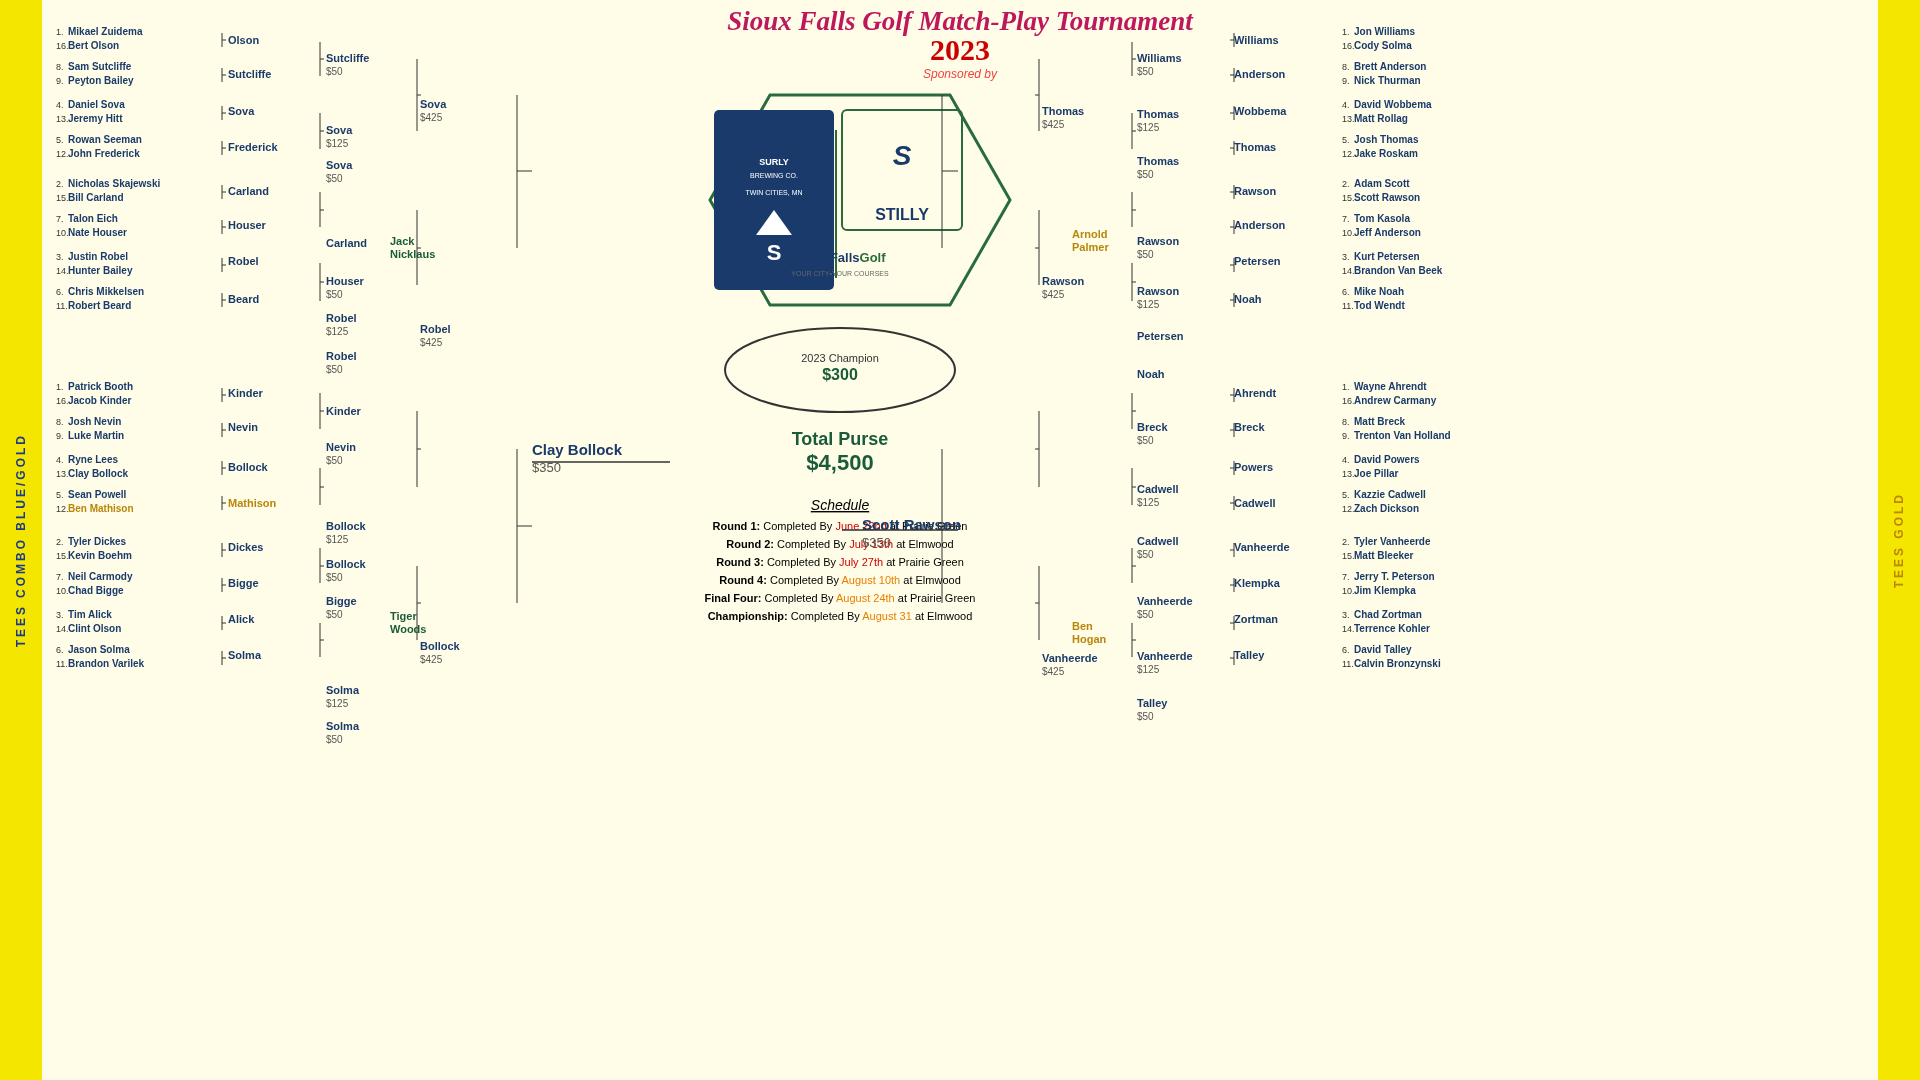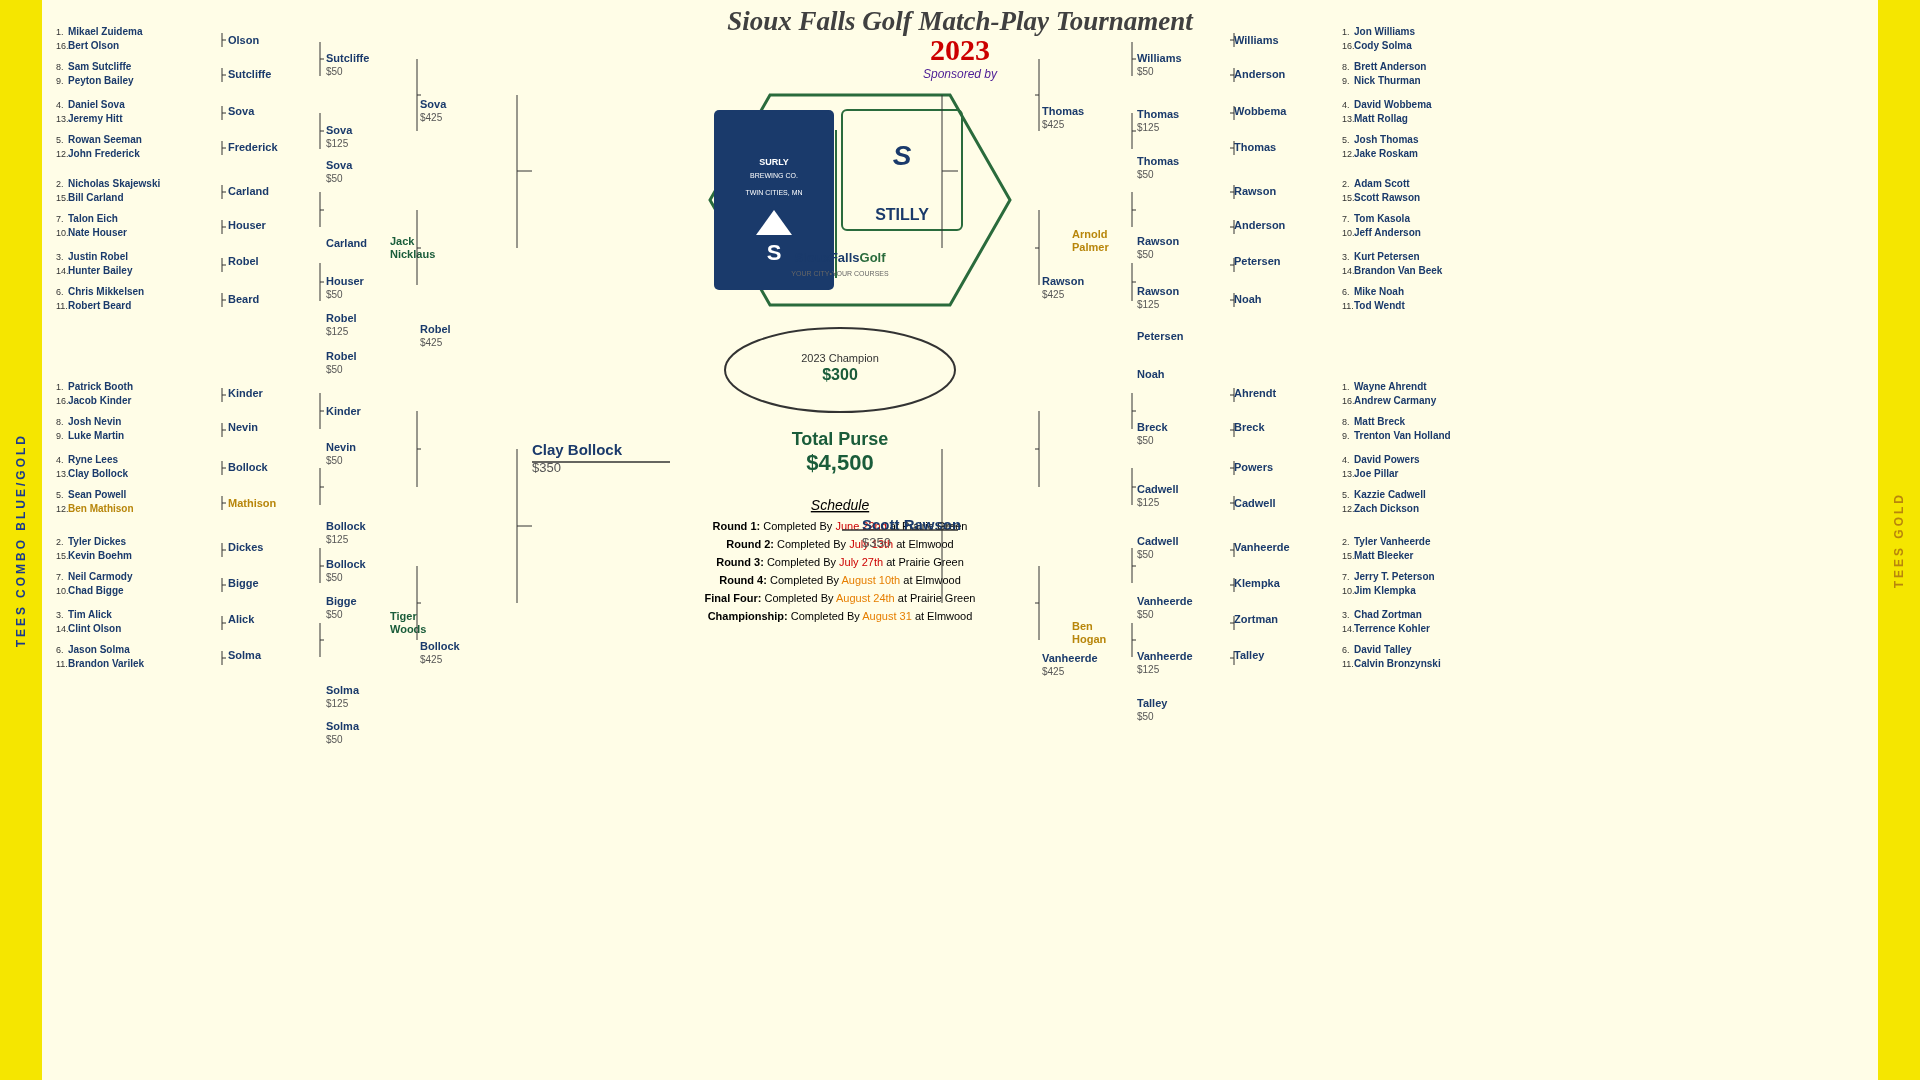--- a/index.html
+++ b/index.html
@@ -82,23 +82,23 @@
   <div class="right-sidebar">
     <div style="display:flex; flex-direction:column; align-items:center; gap:0;">
       <span class="sidebar-text sidebar-text-gold" style="writing-mode:vertical-lr; transform:rotate(180deg); font-size:12px; letter-spacing:3px; font-weight:bold;">GOLD</span>
       <span class="sidebar-text sidebar-text-gold" style="writing-mode:vertical-lr; transform:rotate(180deg); font-size:12px; letter-spacing:3px; font-weight:bold; margin-top:6px;">TEES</span>
     </div>
   </div>
 
   <div style="position:absolute; left:42px; right:42px; top:0; bottom:0;">
 
     <div style="text-align:center; padding-top:6px;">
-      <div style="font-size:27px; font-weight:bold; color:#404040; font-style:italic; font-family:'Times New Roman',serif;">Sioux Falls Golf Match-Play Tournament</div>
+      <div style="font-size:27px; font-weight:bold; color:#be185d; font-style:italic; font-family:'Times New Roman',serif;">Sioux Falls Golf Match-Play Tournament</div>
       <div style="font-size:30px; font-weight:bold; color:#cc0000; font-family:'Times New Roman',serif; margin-top:-4px;">2023</div>
-      <div style="font-size:12px; color:#4c1d95; font-style:italic;">Sponsored by</div>
+      <div style="font-size:12px; color:#ef4444; font-style:italic;">Sponsored by</div>
     </div>
 
     <svg style="position:absolute; top:0; left:0; width:100%; height:1080px;" viewBox="0 0 1836 1080">
 
       <polygon points="728,95 908,95 968,200 908,305 728,305 668,200" fill="none" stroke="#2a6b3c" stroke-width="3"></polygon>
 
       <rect x="672" y="110" width="120" height="180" rx="5" fill="#1a3a6b"></rect>
       <text x="732" y="165" text-anchor="middle" font-size="9" fill="white" font-weight="bold">SURLY</text>
       <text x="732" y="178" text-anchor="middle" font-size="7" fill="white">BREWING CO.</text>
       <text x="732" y="195" text-anchor="middle" font-size="7" fill="white">TWIN CITIES, MN</text>

